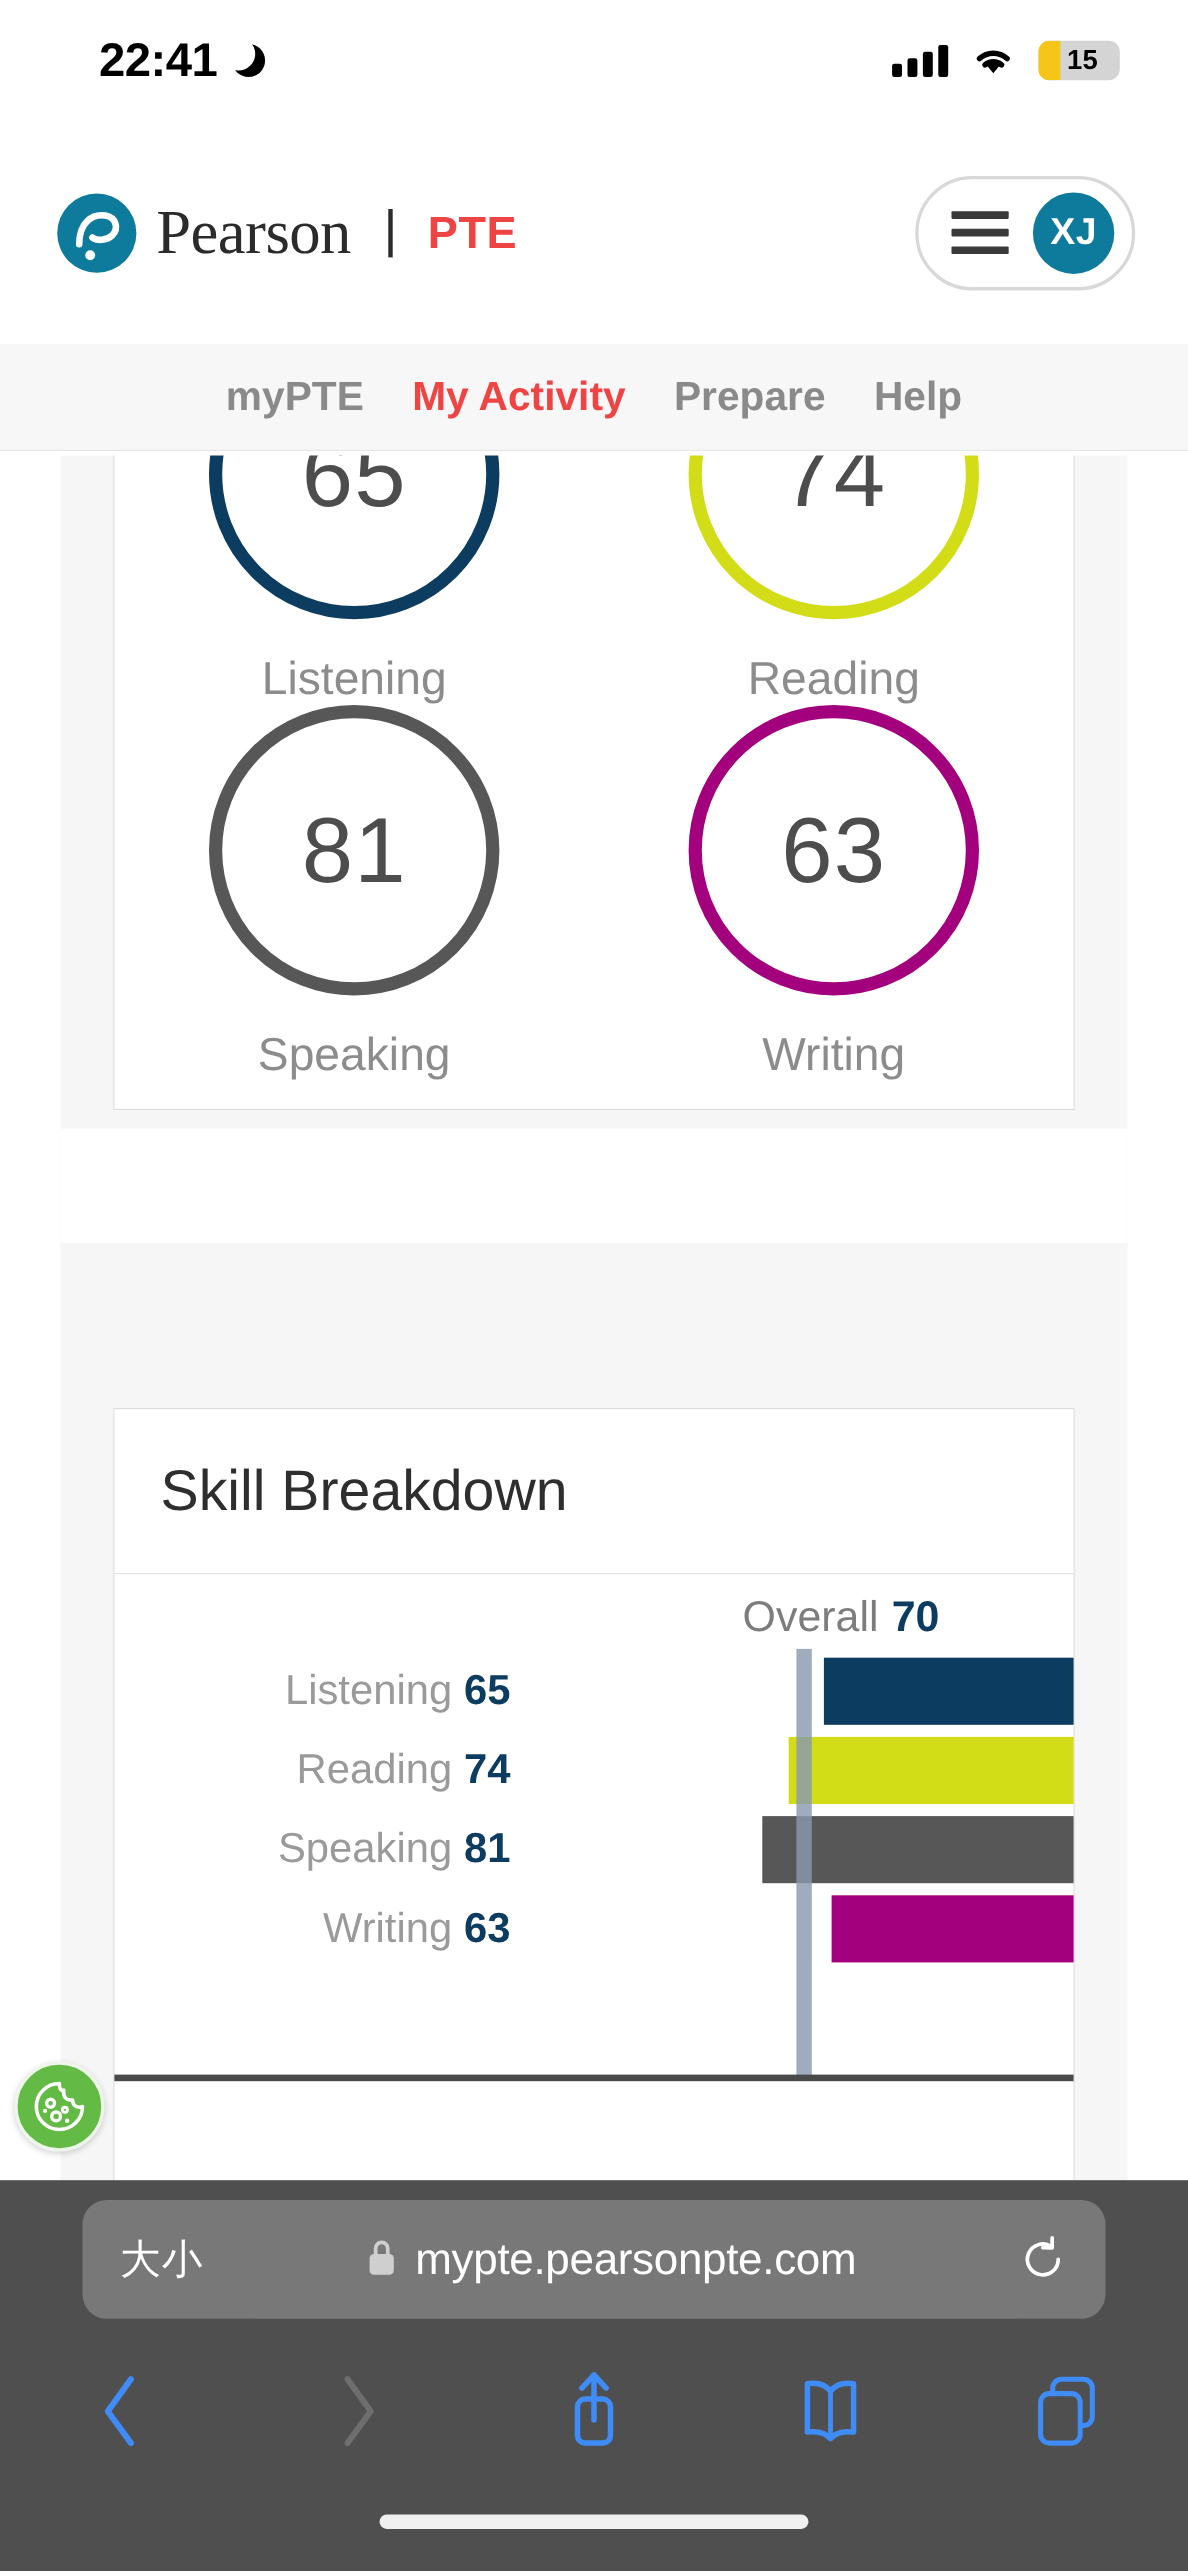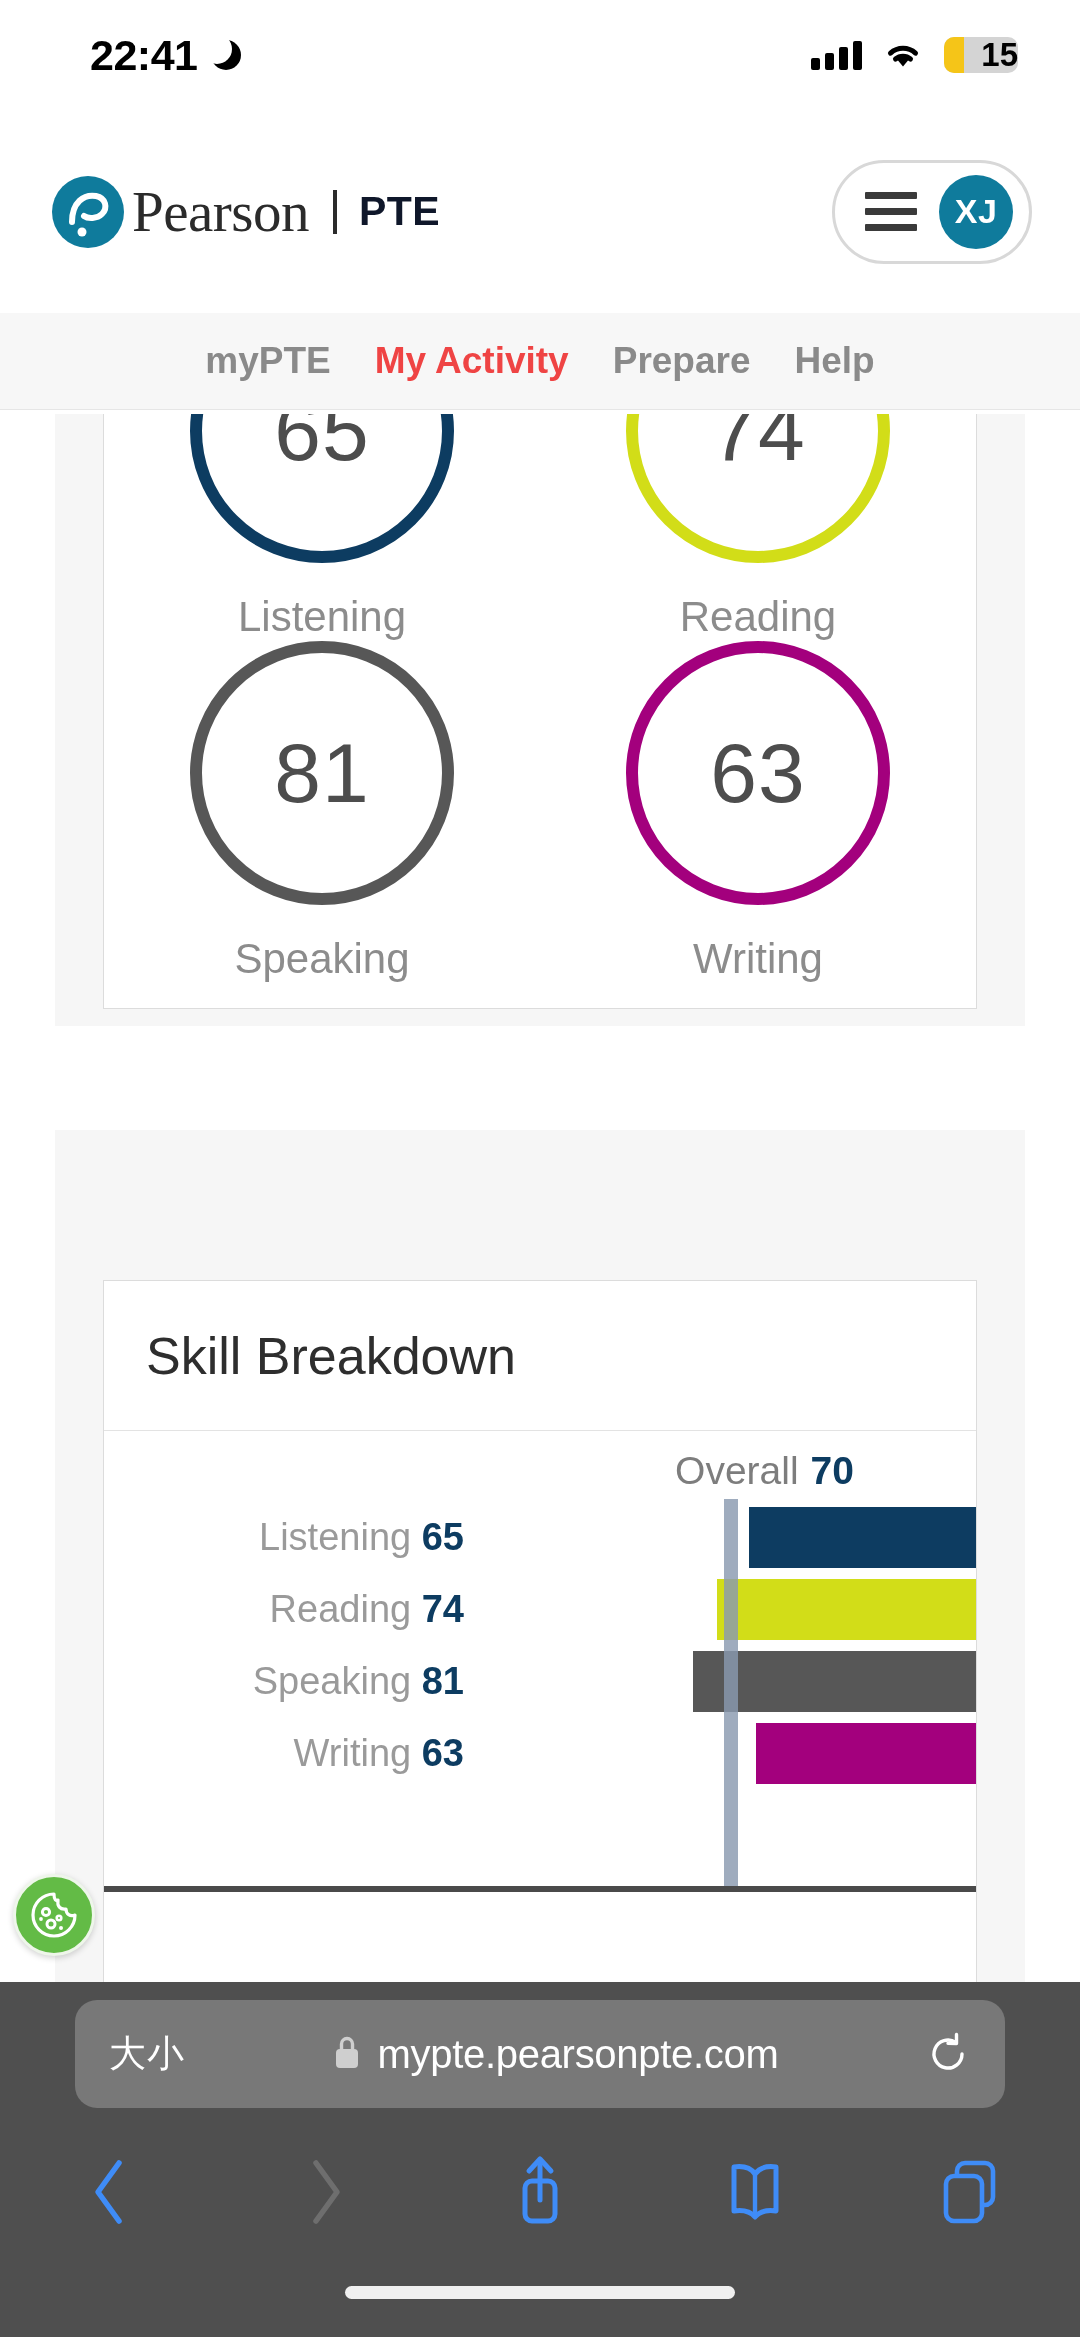--- a/index.html
+++ b/index.html
@@ -40,47 +40,47 @@
   .battery{
     position:relative; width:74px; height:36px; border-radius:10px;
     background:#d4d4d4; display:flex; align-items:center;
     overflow:hidden;
   }
   .battery .fill{
     position:absolute; left:0; top:0; bottom:0; width:20px;
     background:#f5c518;
   }
   .battery .pct{
-    position:relative; width:100%; text-align:right;
-    font-size:33px; font-weight:700; color:#000; z-index:2;
+    position:relative; width:100%; text-align:center;
+    font-size:25px; font-weight:700; color:#000; z-index:2;
     padding-left:6px;
   }
 
   
   .site-header{
     position:absolute; top:110px; left:0; width:1080px; height:203px;
     background:#fff; display:flex; align-items:center;
     justify-content:space-between; padding:0 48px 0 52px;
   }
-  .brand{ display:flex; align-items:center; gap:8px; }
+  .brand{ display:flex; align-items:center; gap:18px; }
   .brand-mark{
     width:72px; height:72px; border-radius:50%; background:#0f7b9c;
     position:relative; flex:none;
   }
   .brand-mark svg{ position:absolute; left:0; top:0; }
   .brand-word{
     font-family:"Liberation Serif", serif;
     font-size:57px; color:#2b2b2b; line-height:1; letter-spacing:-0.5px;
   }
   .brand-divider{
     width:4px; height:44px; background:#2b2b2b; margin:0 14px 0 16px;
   }
   .brand-sub{
     font-family:"Liberation Sans", sans-serif;
-    font-size:41px; font-weight:600; color:#0f172a; letter-spacing:0.5px;
+    font-size:41px; font-weight:600; color:#ef4444; letter-spacing:0.5px;
   }
   .account-pill{
     display:flex; align-items:center; gap:22px;
     border:3px solid #d8d8d8; border-radius:60px;
     padding:12px 16px 12px 30px; background:#fff;
   }
   .hamburger{ display:flex; flex-direction:column; gap:9px; }
   .hamburger i{ display:block; width:52px; height:7px; background:#3a3a3a; border-radius:1px; }
   .avatar{
     width:74px; height:74px; border-radius:50%; background:#0f7b9c;

